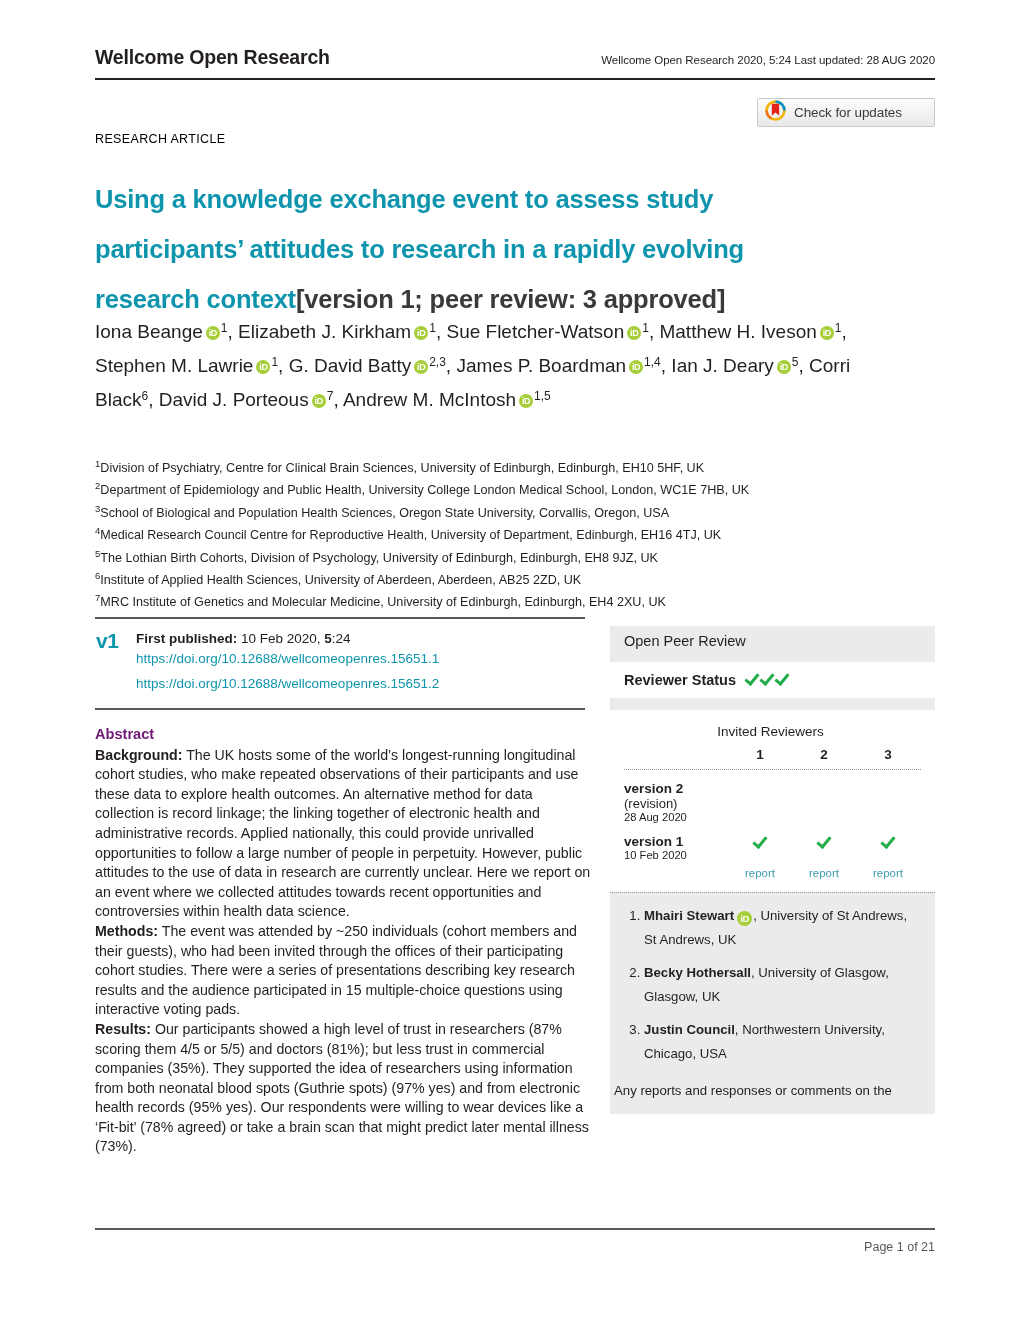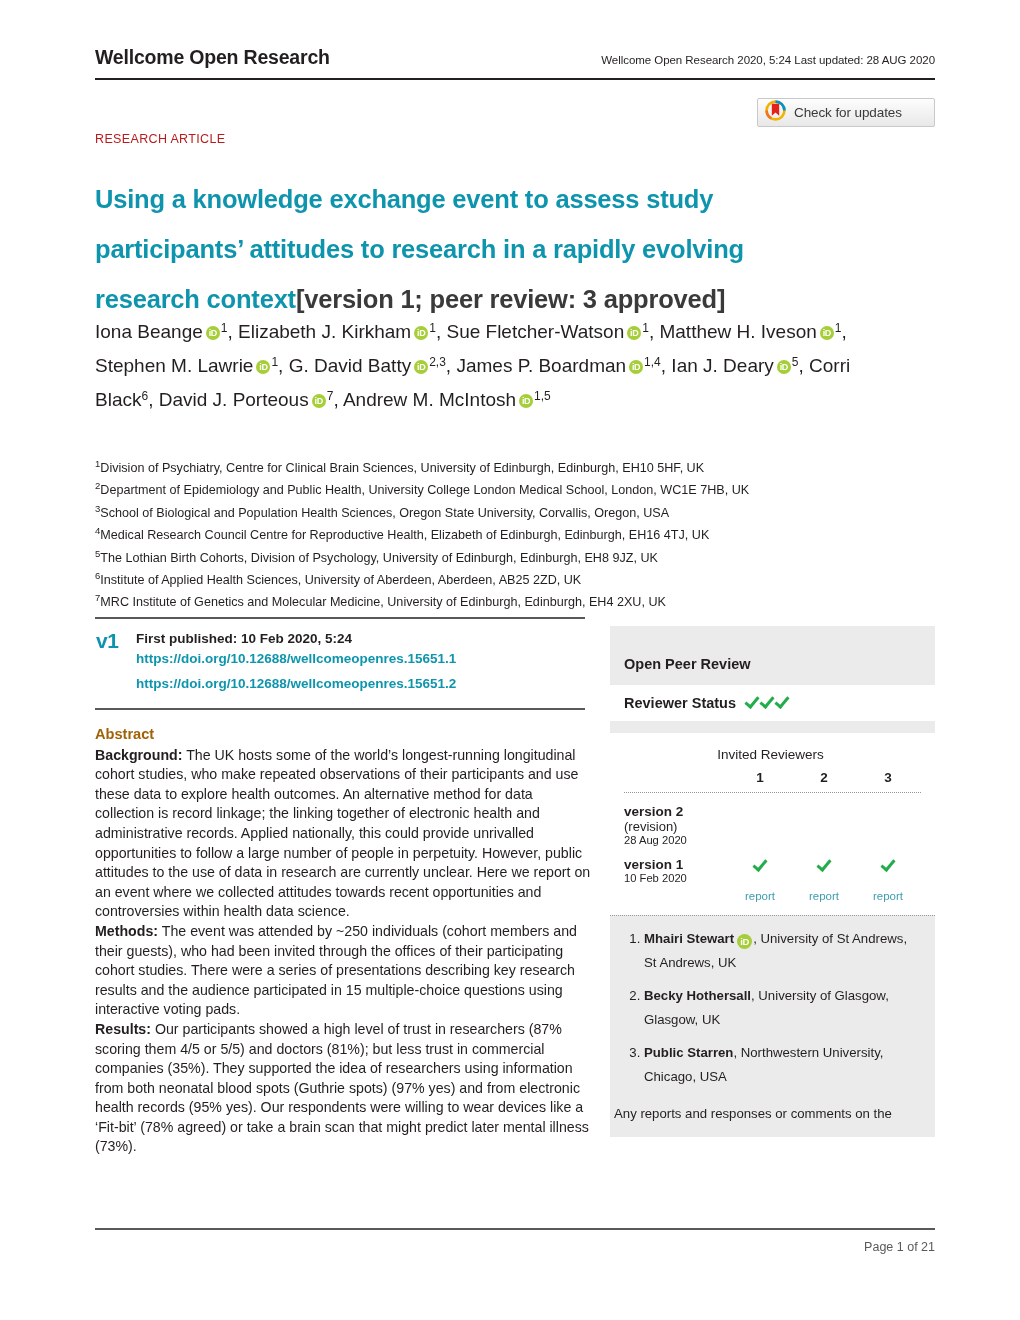--- a/index.html
+++ b/index.html
@@ -73,21 +73,21 @@
     letter-spacing: -0.1px;
   }
 
   
   .article-type {
     position: absolute;
     left: 95px;
     top: 132px;
     font-size: 12.5px;
     letter-spacing: 0.35px;
-    color: #b91c1c;
+    color: #000000;
   }
   .title {
     position: absolute;
     left: 95px;
     top: 157px;
     width: 760px;
     font-size: 25.5px;
     font-weight: bold;
     line-height: 50px;
     color: #0e95ad;
@@ -162,58 +162,57 @@
     color: #0e95ad;
     letter-spacing: -0.5px;
   }
   .pub-block {
     position: absolute;
     left: 136px;
     top: 629px;
     width: 450px;
     font-size: 13.5px;
     line-height: 19.5px;
-    font-weight: bold;
   }
   .pub-block .doi { color: #0e95ad; }
   .pub-block .spacer { height: 6px; }
 
   
   .abstract {
     position: absolute;
     left: 95px;
     top: 725px;
     width: 496px;
     font-size: 14.2px;
     line-height: 19.6px;
     color: #231f20;
   }
   .abstract h2 {
     margin: 0 0 1px 0;
     font-size: 14.6px;
     font-weight: bold;
-    color: #a16207;
+    color: #701a75;
   }
   .abstract p { margin: 0; }
   .abstract b { font-weight: bold; }
 
   
   .opr {
     position: absolute;
     left: 610px;
     top: 626px;
     width: 325px;
     background: #ebebeb;
     font-size: 13px;
     color: #231f20;
   }
   .opr-title {
-    padding: 30px 0 13px 14px;
+    padding: 7px 0 13px 14px;
     font-size: 14.5px;
-    font-weight: bold;
+    font-weight: normal;
   }
   .opr-status {
     background: #ffffff;
     padding: 9px 0 9px 14px;
     display: flex;
     align-items: center;
     gap: 9px;
   }
   .opr-status-label { font-size: 14.5px; font-weight: bold; }
   .tick {
@@ -351,21 +350,21 @@
   <h1 class="title">
     <span>Using a knowledge exchange event to assess study participants’ attitudes to research in a rapidly evolving research context</span><span class="version-note">[version 1; peer review: 3 approved]</span>
   </h1>
 
   <div class="authors"><span><span>Iona Beange</span><span class="orcid">iD</span><span class="sup">1</span><span>, </span></span><span><span>Elizabeth J. Kirkham</span><span class="orcid">iD</span><span class="sup">1</span><span>, </span></span><span><span>Sue Fletcher-Watson</span><span class="orcid">iD</span><span class="sup">1</span><span>, </span></span><span><span>Matthew H. Iveson</span><span class="orcid">iD</span><span class="sup">1</span><span>, </span></span><span><span>Stephen M. Lawrie</span><span class="orcid">iD</span><span class="sup">1</span><span>, </span></span><span><span>G. David Batty</span><span class="orcid">iD</span><span class="sup">2,3</span><span>, </span></span><span><span>James P. Boardman</span><span class="orcid">iD</span><span class="sup">1,4</span><span>, </span></span><span><span>Ian J. Deary</span><span class="orcid">iD</span><span class="sup">5</span><span>, </span></span><span><span>Corri Black</span><span class="sup">6</span><span>, </span></span><span><span>David J. Porteous</span><span class="orcid">iD</span><span class="sup">7</span><span>, </span></span><span><span>Andrew M. McIntosh</span><span class="orcid">iD</span><span class="sup">1,5</span></span></div>
 
   <div class="affiliations">
       <div><span class="num">1</span><span>Division of Psychiatry, Centre for Clinical Brain Sciences, University of Edinburgh, Edinburgh, EH10 5HF, UK</span></div>
       <div><span class="num">2</span><span>Department of Epidemiology and Public Health, University College London Medical School, London, WC1E 7HB, UK</span></div>
       <div><span class="num">3</span><span>School of Biological and Population Health Sciences, Oregon State University, Corvallis, Oregon, USA</span></div>
-      <div><span class="num">4</span><span>Medical Research Council Centre for Reproductive Health, Elizabeth of Edinburgh, Edinburgh, EH16 4TJ, UK</span></div>
+      <div><span class="num">4</span><span>Medical Research Council Centre for Reproductive Health, University of Department, Edinburgh, EH16 4TJ, UK</span></div>
       <div><span class="num">5</span><span>The Lothian Birth Cohorts, Division of Psychology, University of Edinburgh, Edinburgh, EH8 9JZ, UK</span></div>
       <div><span class="num">6</span><span>Institute of Applied Health Sciences, University of Aberdeen, Aberdeen, AB25 2ZD, UK</span></div>
       <div><span class="num">7</span><span>MRC Institute of Genetics and Molecular Medicine, University of Edinburgh, Edinburgh, EH4 2XU, UK</span></div>
     </div>
 
   <div class="pub-rule-top"></div>
   <div class="vtag">v1</div>
   <div class="pub-block">
     <div>
       <b>First published:</b>
@@ -423,21 +422,21 @@
             <div class="rcell"><span class="tick"></span><span class="report-link">report</span></div>
           </div>
         </div>
       <div class="opr-table-pad"></div>
     </div>
     <div class="dotted"></div>
     <div class="opr-reviewers">
       <ol>
           <li><b>Mhairi Stewart</b><span class="orcid-rev">iD</span><span>, University of St Andrews, St Andrews, UK</span></li>
           <li><b>Becky Hothersall</b><span>, University of Glasgow, Glasgow, UK</span></li>
-          <li><b>Public Starren</b><span>, Northwestern University, Chicago, USA</span></li>
+          <li><b>Justin Council</b><span>, Northwestern University, Chicago, USA</span></li>
         </ol>
     </div>
     <div class="opr-note">Any reports and responses or comments on the</div>
   </div>
 
   <div class="foot-rule"></div>
   <div class="page-num">Page 1 of 21</div>
 
 </div>
 

